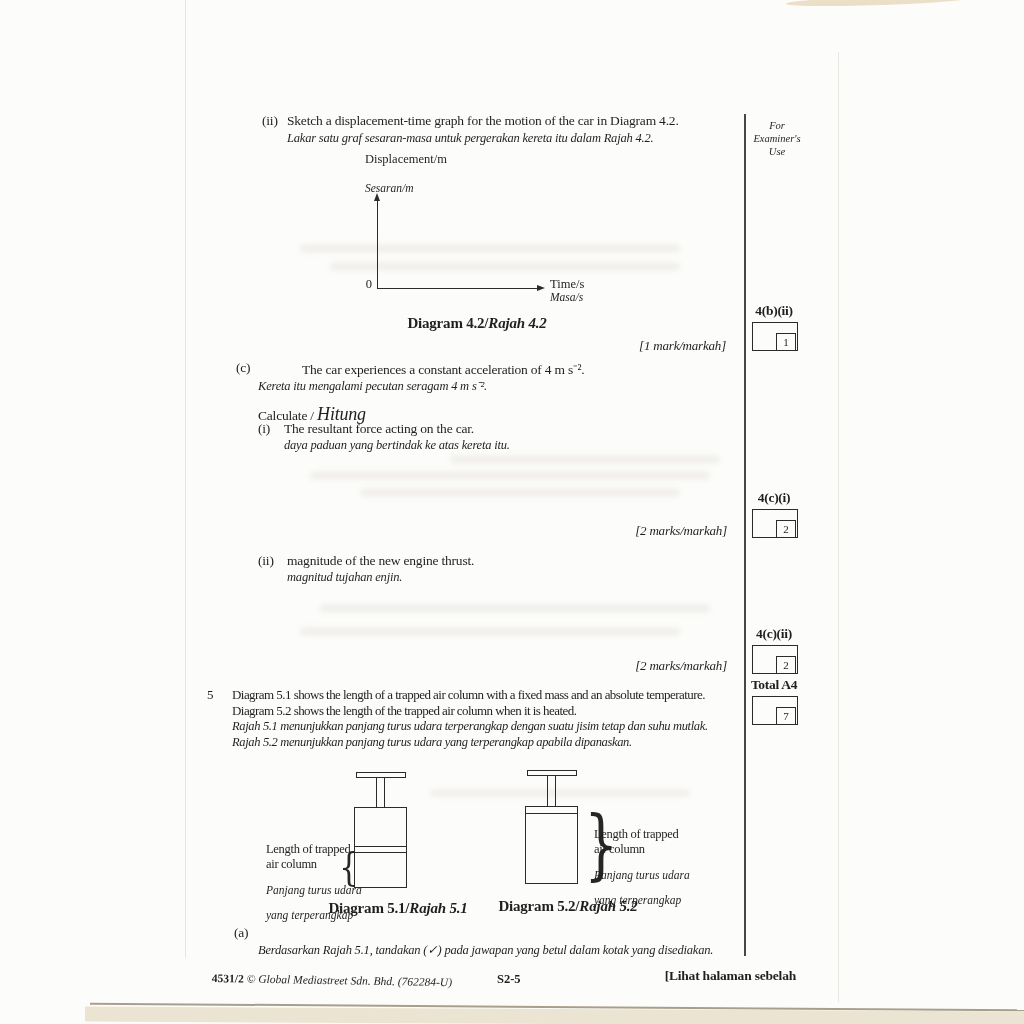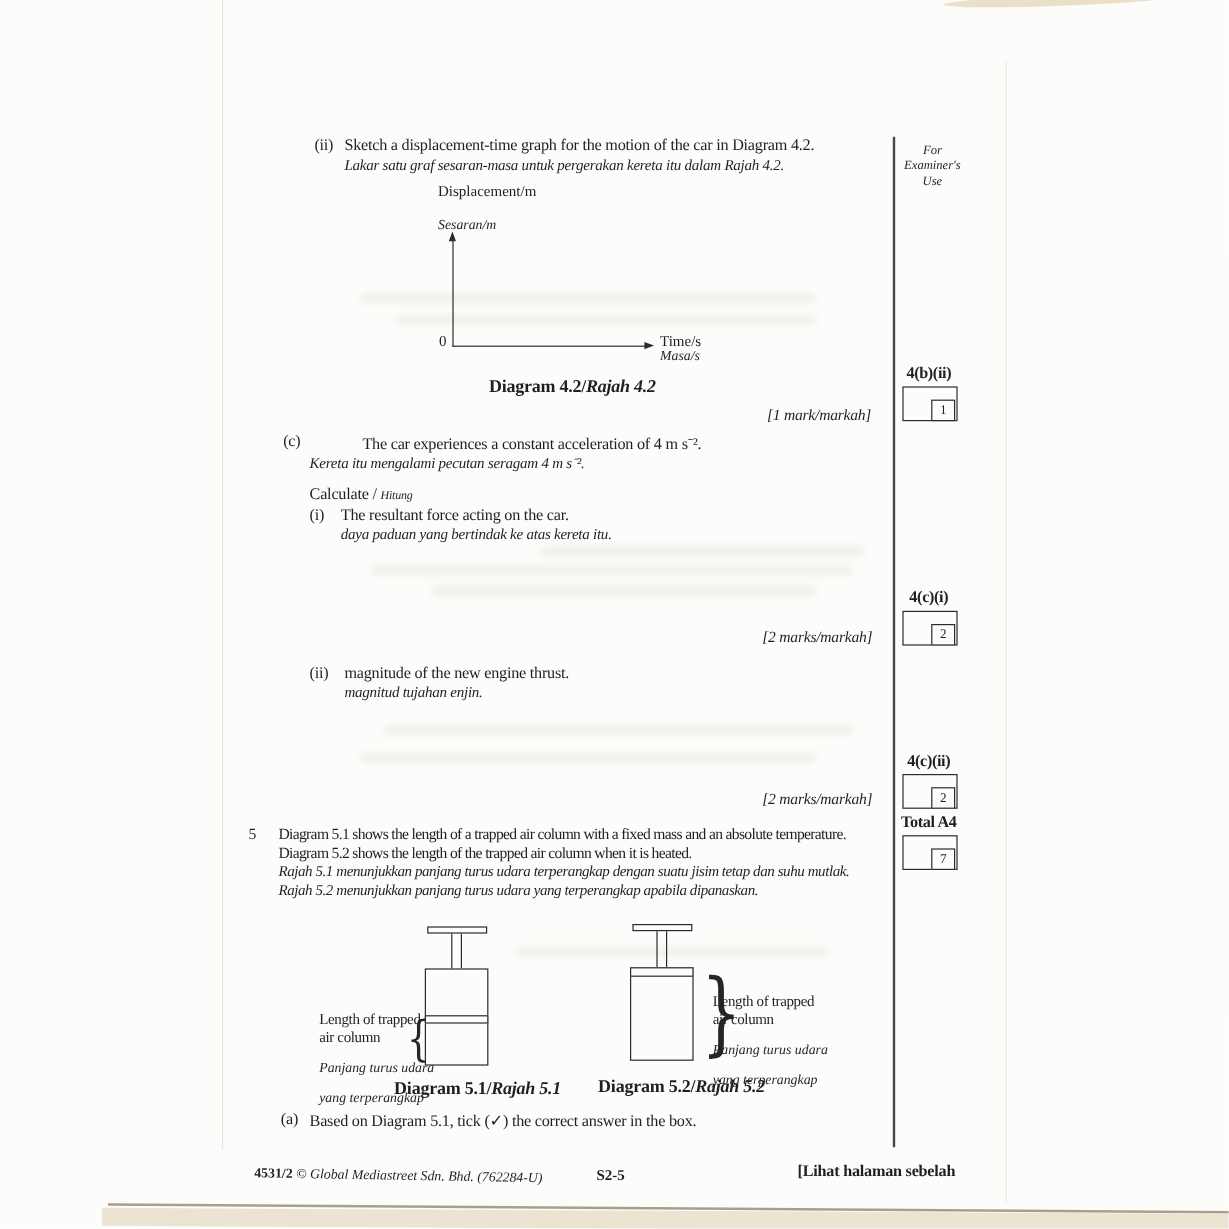--- a/index.html
+++ b/index.html
@@ -76,21 +76,21 @@
     <span>Diagram 4.2/</span><i>Rajah 4.2</i>
   </div>
 
   <div class="abs marks" style="left:446px;top:338px;">[1 mark/markah]</div>
 
   <div class="abs en" style="left:236px;top:360px;">(c)</div>
   <div class="abs en" style="left:258px;top:360px;margin-left:44px;">The car experiences a constant acceleration of 4 m s⁻².</div>
   <div class="abs ms" style="left:258px;top:377px;">Kereta itu mengalami pecutan seragam 4 m s⁻².</div>
   <div class="abs en" style="left:258px;top:404px;">
     <span>Calculate /</span>
-    <i style="font-size:10px;">Hitung</i>
+    <i style="font-size:18px;">Hitung</i>
   </div>
   <div class="abs en" style="left:258px;top:421px;">(i)</div>
   <div class="abs en" style="left:284px;top:421px;">The resultant force acting on the car.</div>
   <div class="abs ms" style="left:284px;top:438px;">daya paduan yang bertindak ke atas kereta itu.</div>
   <div class="abs marks" style="left:447px;top:523px;">[2 marks/markah]</div>
 
   <div class="abs en" style="left:258px;top:553px;">(ii)</div>
   <div class="abs en" style="left:287px;top:553px;">magnitude of the new engine thrust.</div>
   <div class="abs ms" style="left:287px;top:570px;">magnitud tujahan enjin.</div>
   <div class="abs marks" style="left:447px;top:658px;">[2 marks/markah]</div>
@@ -149,21 +149,21 @@
     <div class="dlab-en">Length of trapped</div>
     <div class="dlab-en">air column</div>
     <div class="dlab-ms">Panjang turus udara</div>
     <div class="dlab-ms">yang terperangkap</div>
   </div>
   <div class="abs dcap" style="left:498px;top:898px;width:140px;">
     <span>Diagram 5.2/</span><i>Rajah 5.2</i>
   </div>
 
   <div class="abs en" style="left:234px;top:925px;">(a)</div>
-  <div class="abs en" style="left:258px;top:925px;">Based on Diagram 5.1, tick (✓) the correct answer in the box.</div>
+  <div class="abs ms" style="left:258px;top:942px;">Berdasarkan Rajah 5.1, tandakan (✓) pada jawapan yang betul dalam kotak yang disediakan.</div>
 
   <div class="abs foot" style="left:212px;top:972px;transform:rotate(1deg);transform-origin:left top;">
     <span class="b">4531/2</span><i> © Global Mediastreet Sdn. Bhd. (762284-U)</i>
   </div>
   <div class="abs foot b" style="left:497px;top:972px;font-size:12.5px;text-align:right;">S2-5</div>
   <div class="abs b" style="left:560px;top:968px;width:236px;text-align:right;font-size:13.5px;letter-spacing:-0.2px;white-space:nowrap;">[Lihat halaman sebelah</div>
 
 </div>
 
 </body></html>

